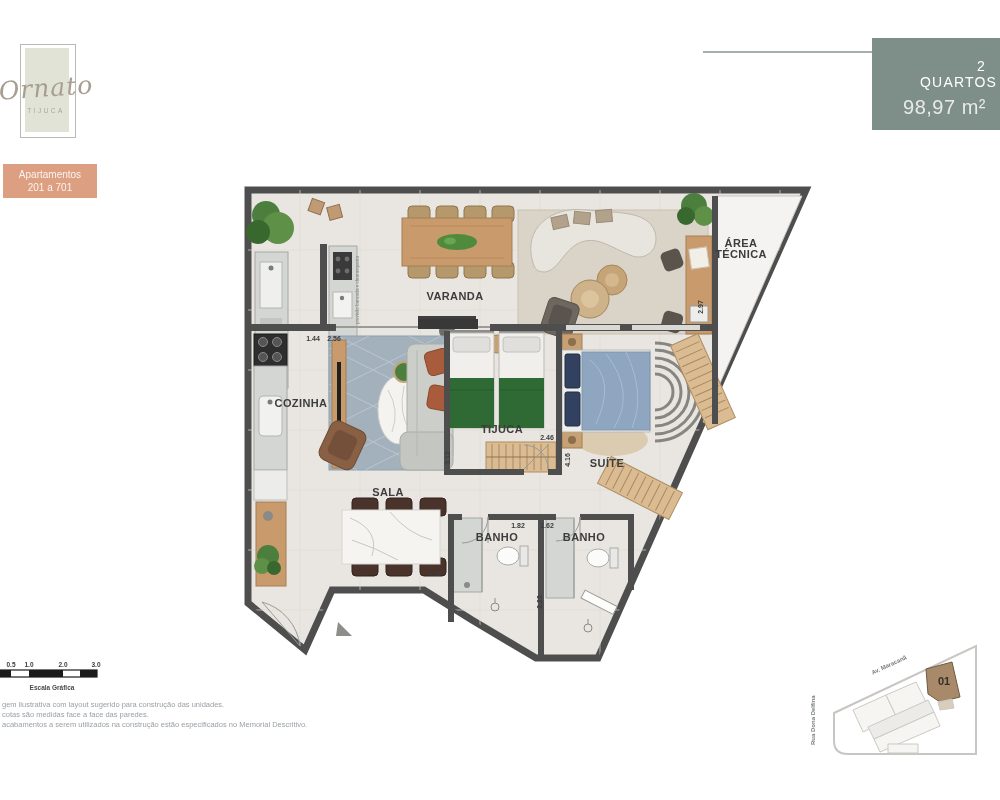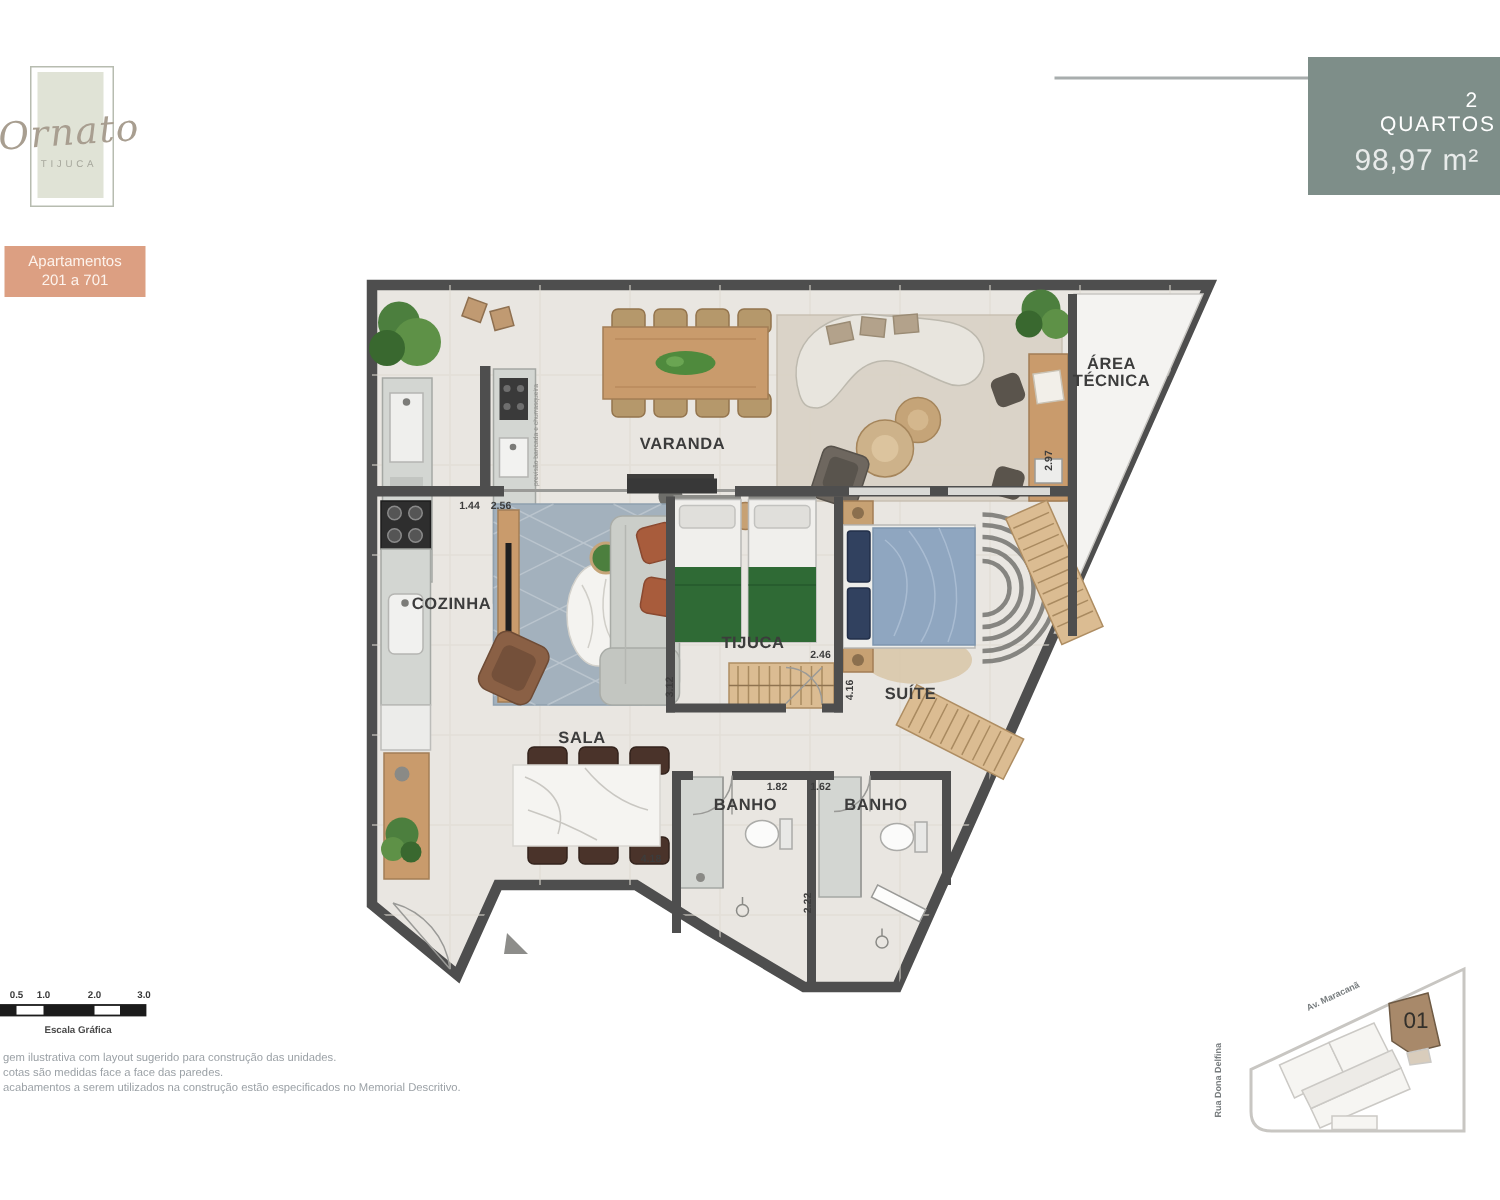--- a/index.html
+++ b/index.html
@@ -30,21 +30,21 @@
   .hdr-area{color:rgba(255,255,255,.82);font-size:20px;margin-top:6px;letter-spacing:.5px;}
   .hdr-line{position:absolute;left:703px;top:51px;width:169px;height:2px;background:#A8ADAD;}
   
   .notes{position:absolute;left:2px;top:700px;width:760px;font-size:7.5px;line-height:9.8px;color:#9BA1A6;}
   .notes .nh{font-weight:bold;color:#8F959A;}
   
   .scl{position:absolute;transform:translate(-50%,-50%);font-size:6.5px;font-weight:bold;color:#3A3A3A;}
   .cap{position:absolute;transform:translate(-50%,-50%);font-size:6.5px;font-weight:bold;color:#4A4A4A;}
   
   .map-street{position:absolute;font-size:6px;font-weight:bold;color:#777C7E;white-space:nowrap;}
-  .unit-lbl{position:absolute;transform:translate(-50%,-50%);font-size:15px;font-weight:normal;color:#33302B;}
+  .unit-lbl{position:absolute;transform:translate(-50%,-50%);font-size:11px;font-weight:bold;color:#33302B;}
 </style>
 </head>
 <body>
 
 <div id="stage">
 
   <svg width="1000" height="800" viewBox="0 0 1000 800">
     <defs>
       <clipPath id="floorclip">
         <path d="M248,190 H806 L598,658 H536 L472,620 L424,590 H332 L305,650 L248,603 Z"></path>

